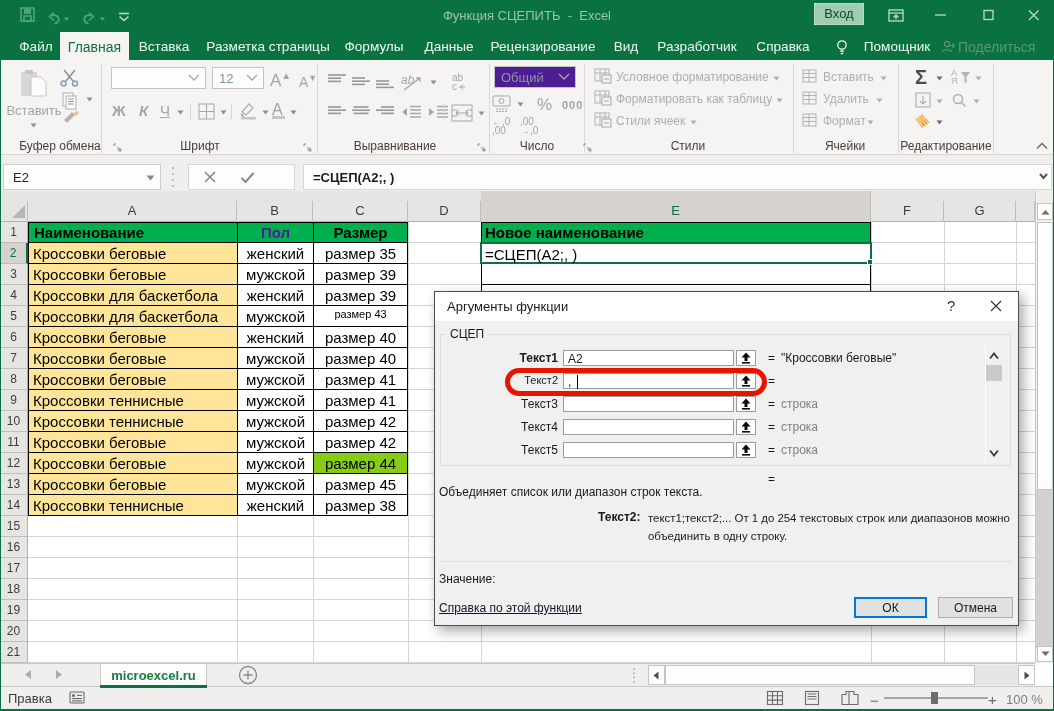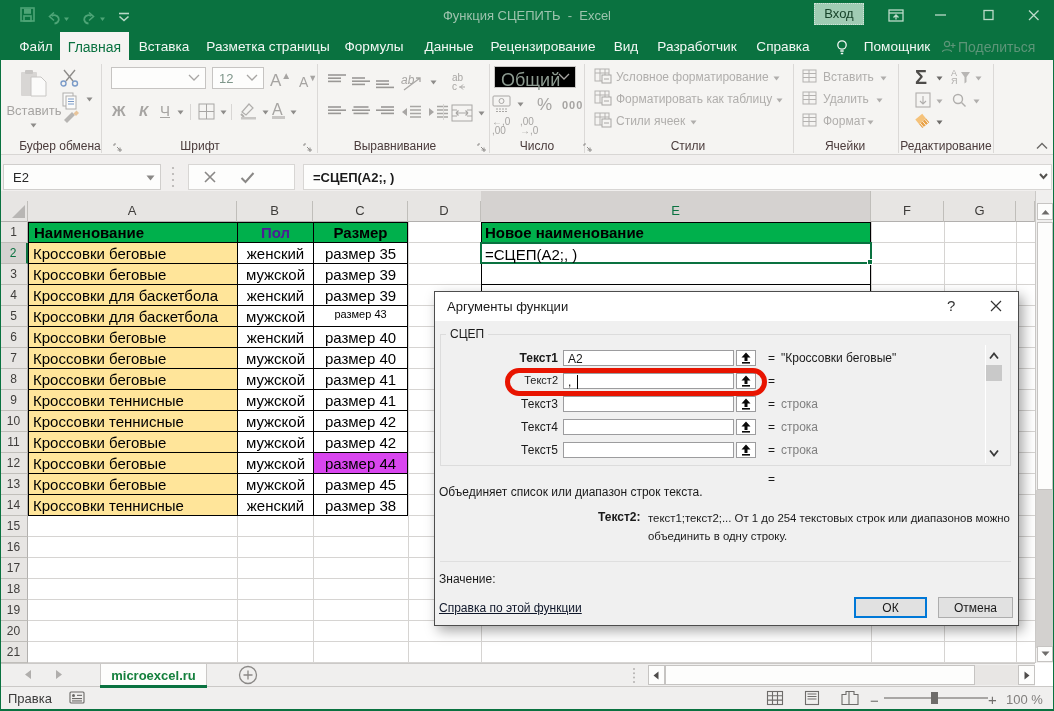--- a/index.html
+++ b/index.html
@@ -253,21 +253,21 @@
 <svg class="abs" style="left:451px;top:104px;" width="22" height="18" viewBox="0 0 22 18">
 <g stroke="#a8a6a4" stroke-width="1" fill="none">
         <rect x="1" y="1" width="20" height="16"></rect>
         <path d="M1 6 h5 M16 6 h5 M1 12 h5 M16 12 h5"></path>
       </g>
 <path d="M5 9 h12 m-12 0 l2.5 -2.5 m-2.5 2.5 l2.5 2.5 m9.5 -2.5 l-2.5 -2.5 m2.5 2.5 l-2.5 2.5" stroke="#a8a6a4" stroke-width="1.2" fill="none"></path>
     </svg>
 <svg class="abs" style="left:478px;top:111px;" width="7" height="5" viewBox="0 0 7 5">
       <path d="M0.5 0.5 l6 0 -3 4 z" fill="#8e8c8a"></path>
     </svg>
-<div class="abs" style="left:494px;top:66px;width:82px;height:22px;background:#000000;border:1px solid #c6c4c2;font-size:18px;color:#8c9a90;padding:3px 0 0 6px;">Общий</div>
+<div class="abs" style="left:494px;top:66px;width:82px;height:22px;background:#4c1d95;border:1px solid #c6c4c2;font-size:13px;color:#8c9a90;padding:3px 0 0 6px;">Общий</div>
 <svg class="abs" style="left:558px;top:73px;" width="12" height="8" viewBox="0 0 12 8">
       <path d="M1 1 l5 5 5 -5" stroke="#a8a6a4" stroke-width="1.3" fill="none"></path>
     </svg>
 <svg class="abs" style="left:492px;top:94px;" width="22" height="18" viewBox="0 0 22 18">
 <g stroke="#a8a6a4" stroke-width="1" fill="none">
         <rect x="1" y="2" width="17" height="10" rx="1"></rect>
         <circle cx="9.5" cy="7" r="2.5"></circle>
       </g>
 <g stroke="#a8a6a4" stroke-width="1.2">
         <path d="M4 15 h12 M4 17.5 h12" stroke-dasharray="2 1"></path>
@@ -506,21 +506,21 @@
 <div class="abs" style="left:237px;top:390px;width:76px;height:21px;background:#fff;border-left:1px solid #000;border-bottom:1px solid #000;font-size:15px;color:#000;text-align:center;padding-top:2px;">мужской</div>
 <div class="abs" style="left:313px;top:390px;width:95px;height:21px;background:#fff;border-left:1px solid #000;border-bottom:1px solid #000;border-right:1px solid #000;font-size:15px;color:#000;text-align:center;padding-top:2px;">размер 41</div>
 <div class="abs" style="left:28px;top:411px;width:209px;height:21px;background:#ffe59a;border-left:1px solid #000;border-bottom:1px solid #000;font-size:15px;color:#000;padding:2px 0 0 4px;white-space:nowrap;">Кроссовки теннисные</div>
 <div class="abs" style="left:237px;top:411px;width:76px;height:21px;background:#fff;border-left:1px solid #000;border-bottom:1px solid #000;font-size:15px;color:#000;text-align:center;padding-top:2px;">мужской</div>
 <div class="abs" style="left:313px;top:411px;width:95px;height:21px;background:#fff;border-left:1px solid #000;border-bottom:1px solid #000;border-right:1px solid #000;font-size:15px;color:#000;text-align:center;padding-top:2px;">размер 42</div>
 <div class="abs" style="left:28px;top:432px;width:209px;height:21px;background:#ffe59a;border-left:1px solid #000;border-bottom:1px solid #000;font-size:15px;color:#000;padding:2px 0 0 4px;white-space:nowrap;">Кроссовки беговые</div>
 <div class="abs" style="left:237px;top:432px;width:76px;height:21px;background:#fff;border-left:1px solid #000;border-bottom:1px solid #000;font-size:15px;color:#000;text-align:center;padding-top:2px;">мужской</div>
 <div class="abs" style="left:313px;top:432px;width:95px;height:21px;background:#fff;border-left:1px solid #000;border-bottom:1px solid #000;border-right:1px solid #000;font-size:15px;color:#000;text-align:center;padding-top:2px;">размер 42</div>
 <div class="abs" style="left:28px;top:453px;width:209px;height:21px;background:#ffe59a;border-left:1px solid #000;border-bottom:1px solid #000;font-size:15px;color:#000;padding:2px 0 0 4px;white-space:nowrap;">Кроссовки беговые</div>
 <div class="abs" style="left:237px;top:453px;width:76px;height:21px;background:#fff;border-left:1px solid #000;border-bottom:1px solid #000;font-size:15px;color:#000;text-align:center;padding-top:2px;">мужской</div>
-<div class="abs" style="left:313px;top:453px;width:95px;height:21px;background:#d946ef;border-left:1px solid #000;border-bottom:1px solid #000;border-right:1px solid #000;font-size:15px;color:#000;text-align:center;padding-top:2px;">размер 44</div>
+<div class="abs" style="left:313px;top:453px;width:95px;height:21px;background:#84cc16;border-left:1px solid #000;border-bottom:1px solid #000;border-right:1px solid #000;font-size:15px;color:#000;text-align:center;padding-top:2px;">размер 44</div>
 <div class="abs" style="left:28px;top:474px;width:209px;height:21px;background:#ffe59a;border-left:1px solid #000;border-bottom:1px solid #000;font-size:15px;color:#000;padding:2px 0 0 4px;white-space:nowrap;">Кроссовки беговые</div>
 <div class="abs" style="left:237px;top:474px;width:76px;height:21px;background:#fff;border-left:1px solid #000;border-bottom:1px solid #000;font-size:15px;color:#000;text-align:center;padding-top:2px;">мужской</div>
 <div class="abs" style="left:313px;top:474px;width:95px;height:21px;background:#fff;border-left:1px solid #000;border-bottom:1px solid #000;border-right:1px solid #000;font-size:15px;color:#000;text-align:center;padding-top:2px;">размер 45</div>
 <div class="abs" style="left:28px;top:495px;width:209px;height:21px;background:#ffe59a;border-left:1px solid #000;border-bottom:1px solid #000;font-size:15px;color:#000;padding:2px 0 0 4px;white-space:nowrap;">Кроссовки теннисные</div>
 <div class="abs" style="left:237px;top:495px;width:76px;height:21px;background:#fff;border-left:1px solid #000;border-bottom:1px solid #000;font-size:15px;color:#000;text-align:center;padding-top:2px;">женский</div>
 <div class="abs" style="left:313px;top:495px;width:95px;height:21px;background:#fff;border-left:1px solid #000;border-bottom:1px solid #000;border-right:1px solid #000;font-size:15px;color:#000;text-align:center;padding-top:2px;">размер 38</div>
 <div class="abs" style="left:481px;top:222px;width:390px;height:21px;background:#00b04c;border:1px solid #000;font-size:15px;font-weight:bold;color:#000;padding:1px 0 0 3px;">Новое наименование</div>
 <div class="abs" style="left:481px;top:264px;width:390px;height:21px;background:#fff;border-left:1px solid #000;border-right:1px solid #000;border-bottom:1px solid #000;"></div>
 <div class="abs" style="left:481px;top:285px;width:390px;height:6px;background:#fff;border-left:1px solid #000;border-right:1px solid #000;"></div>
 <div class="abs" style="left:480px;top:242px;width:392px;height:22px;background:#fff;border:2px solid #0a7240;font-size:15px;color:#000;padding:2px 0 0 3px;">=СЦЕП(A2;, )</div>

